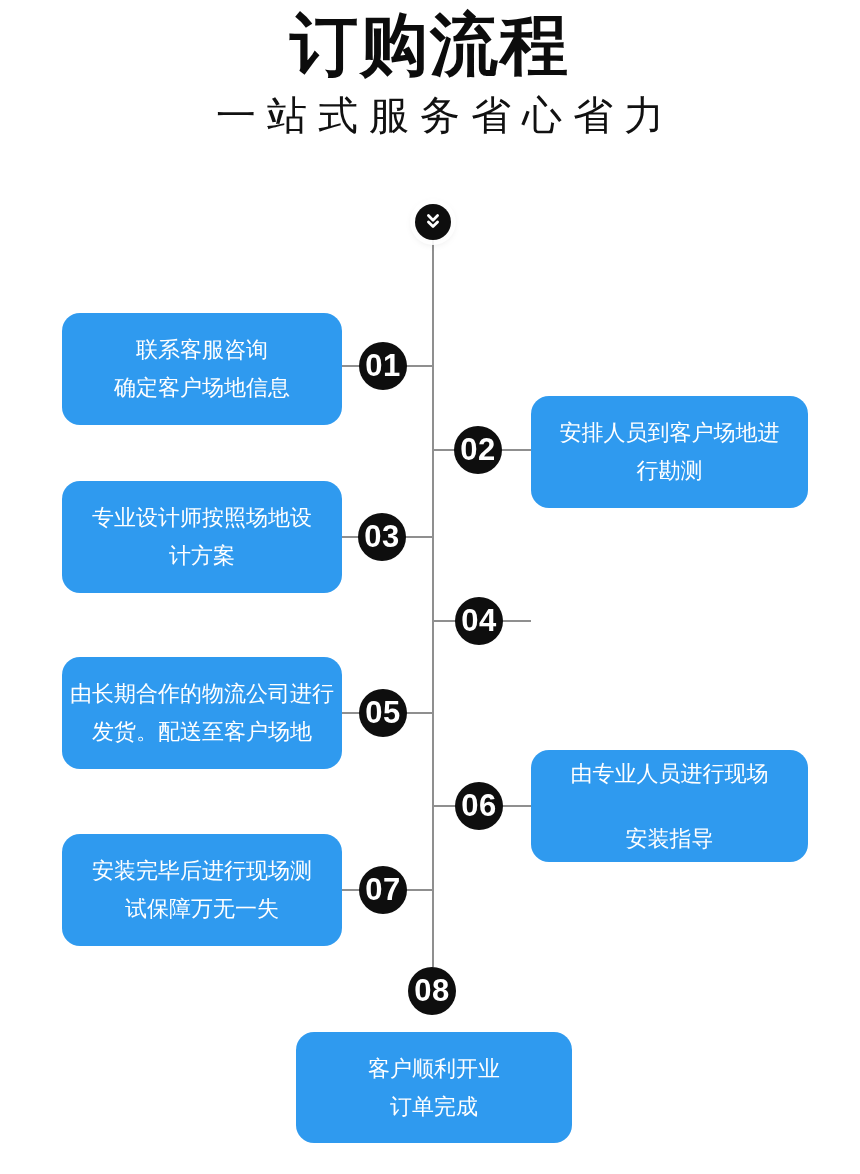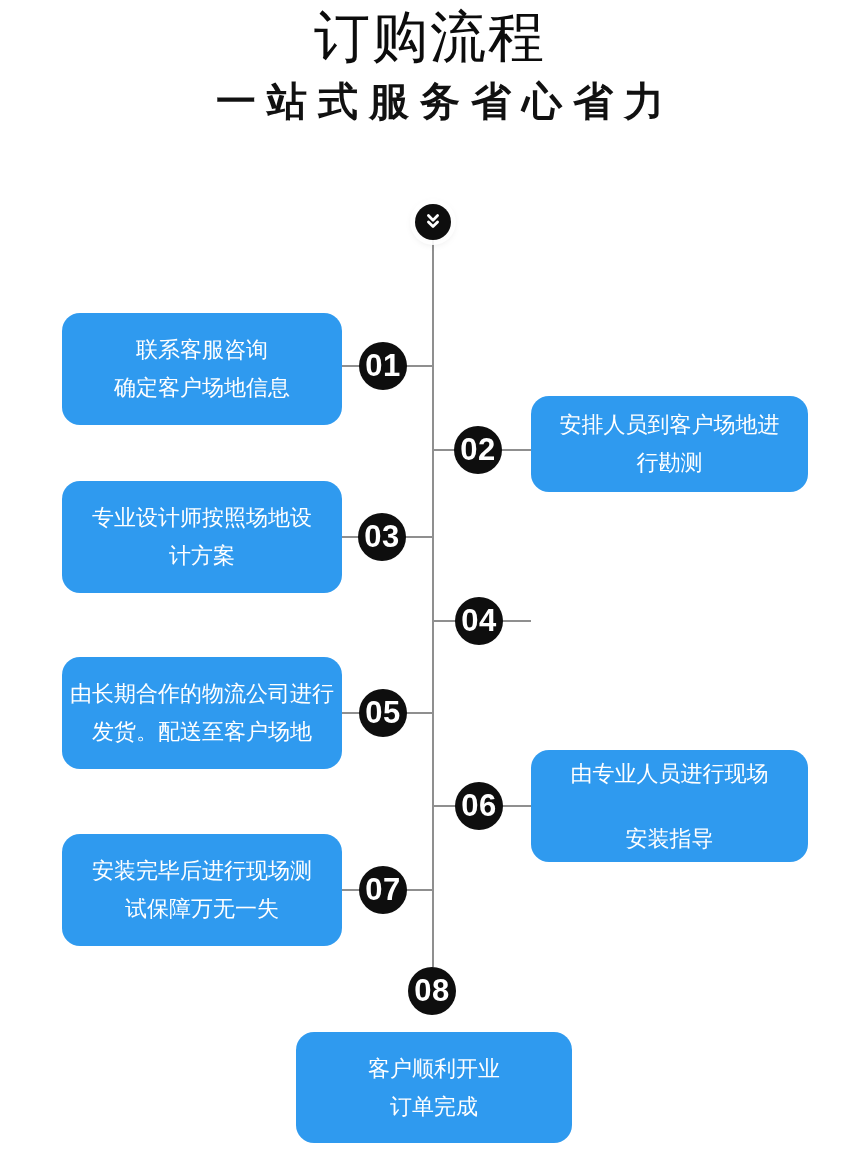--- a/index.html
+++ b/index.html
@@ -17,30 +17,30 @@
     color:var(--ink);
     overflow:hidden;
     position:relative;
   }
   .page{position:relative;width:860px;height:1174px;background:#fff;}
 
   
   .header{position:absolute;left:0;top:0;width:860px;text-align:center;}
   .title{
     margin-top:4px;
-    font-size:56px;
+    font-size:68px;
     line-height:1.18;
-    font-weight:400;
+    font-weight:700;
     color:var(--ink);
     letter-spacing:2px;
   }
   .subtitle{
     margin-top:4px;
     font-size:40px;
-    font-weight:700;
+    font-weight:400;
     color:#111;
     letter-spacing:11px;
     text-indent:11px;
     margin-left:20px;
   }
 
   
   .flow{position:absolute;left:0;top:0;width:860px;height:1174px;}
 
   .spine{
@@ -70,21 +70,21 @@
     position:absolute;
     background:var(--blue);
     border-radius:18px;
     color:var(--white);
     display:flex;flex-direction:column;align-items:center;justify-content:center;
     font-size:22px;line-height:38px;font-weight:400;
     text-align:center;
   }
   .box .tline{white-space:nowrap;}
   .b1{left:62px;top:313px;width:280px;height:112px;}
-  .b2{left:531px;top:396px;width:277px;height:96px;}
+  .b2{left:531px;top:396px;width:277px;height:112px;}
   .b3{left:62px;top:481px;width:280px;height:112px;}
   .b4{left:531px;top:565px;width:277px;height:112px;}
   .b5{left:62px;top:657px;width:280px;height:112px;}
   .b6{left:531px;top:750px;width:277px;height:112px;gap:27px;}
   .b7{left:62px;top:834px;width:280px;height:112px;}
   .b8{left:296px;top:1032px;width:276px;height:111px;font-family:Liberation Serif, serif;}
 
   .num{
     position:absolute;width:48px;height:48px;border-radius:50%;
     background:var(--badge);

